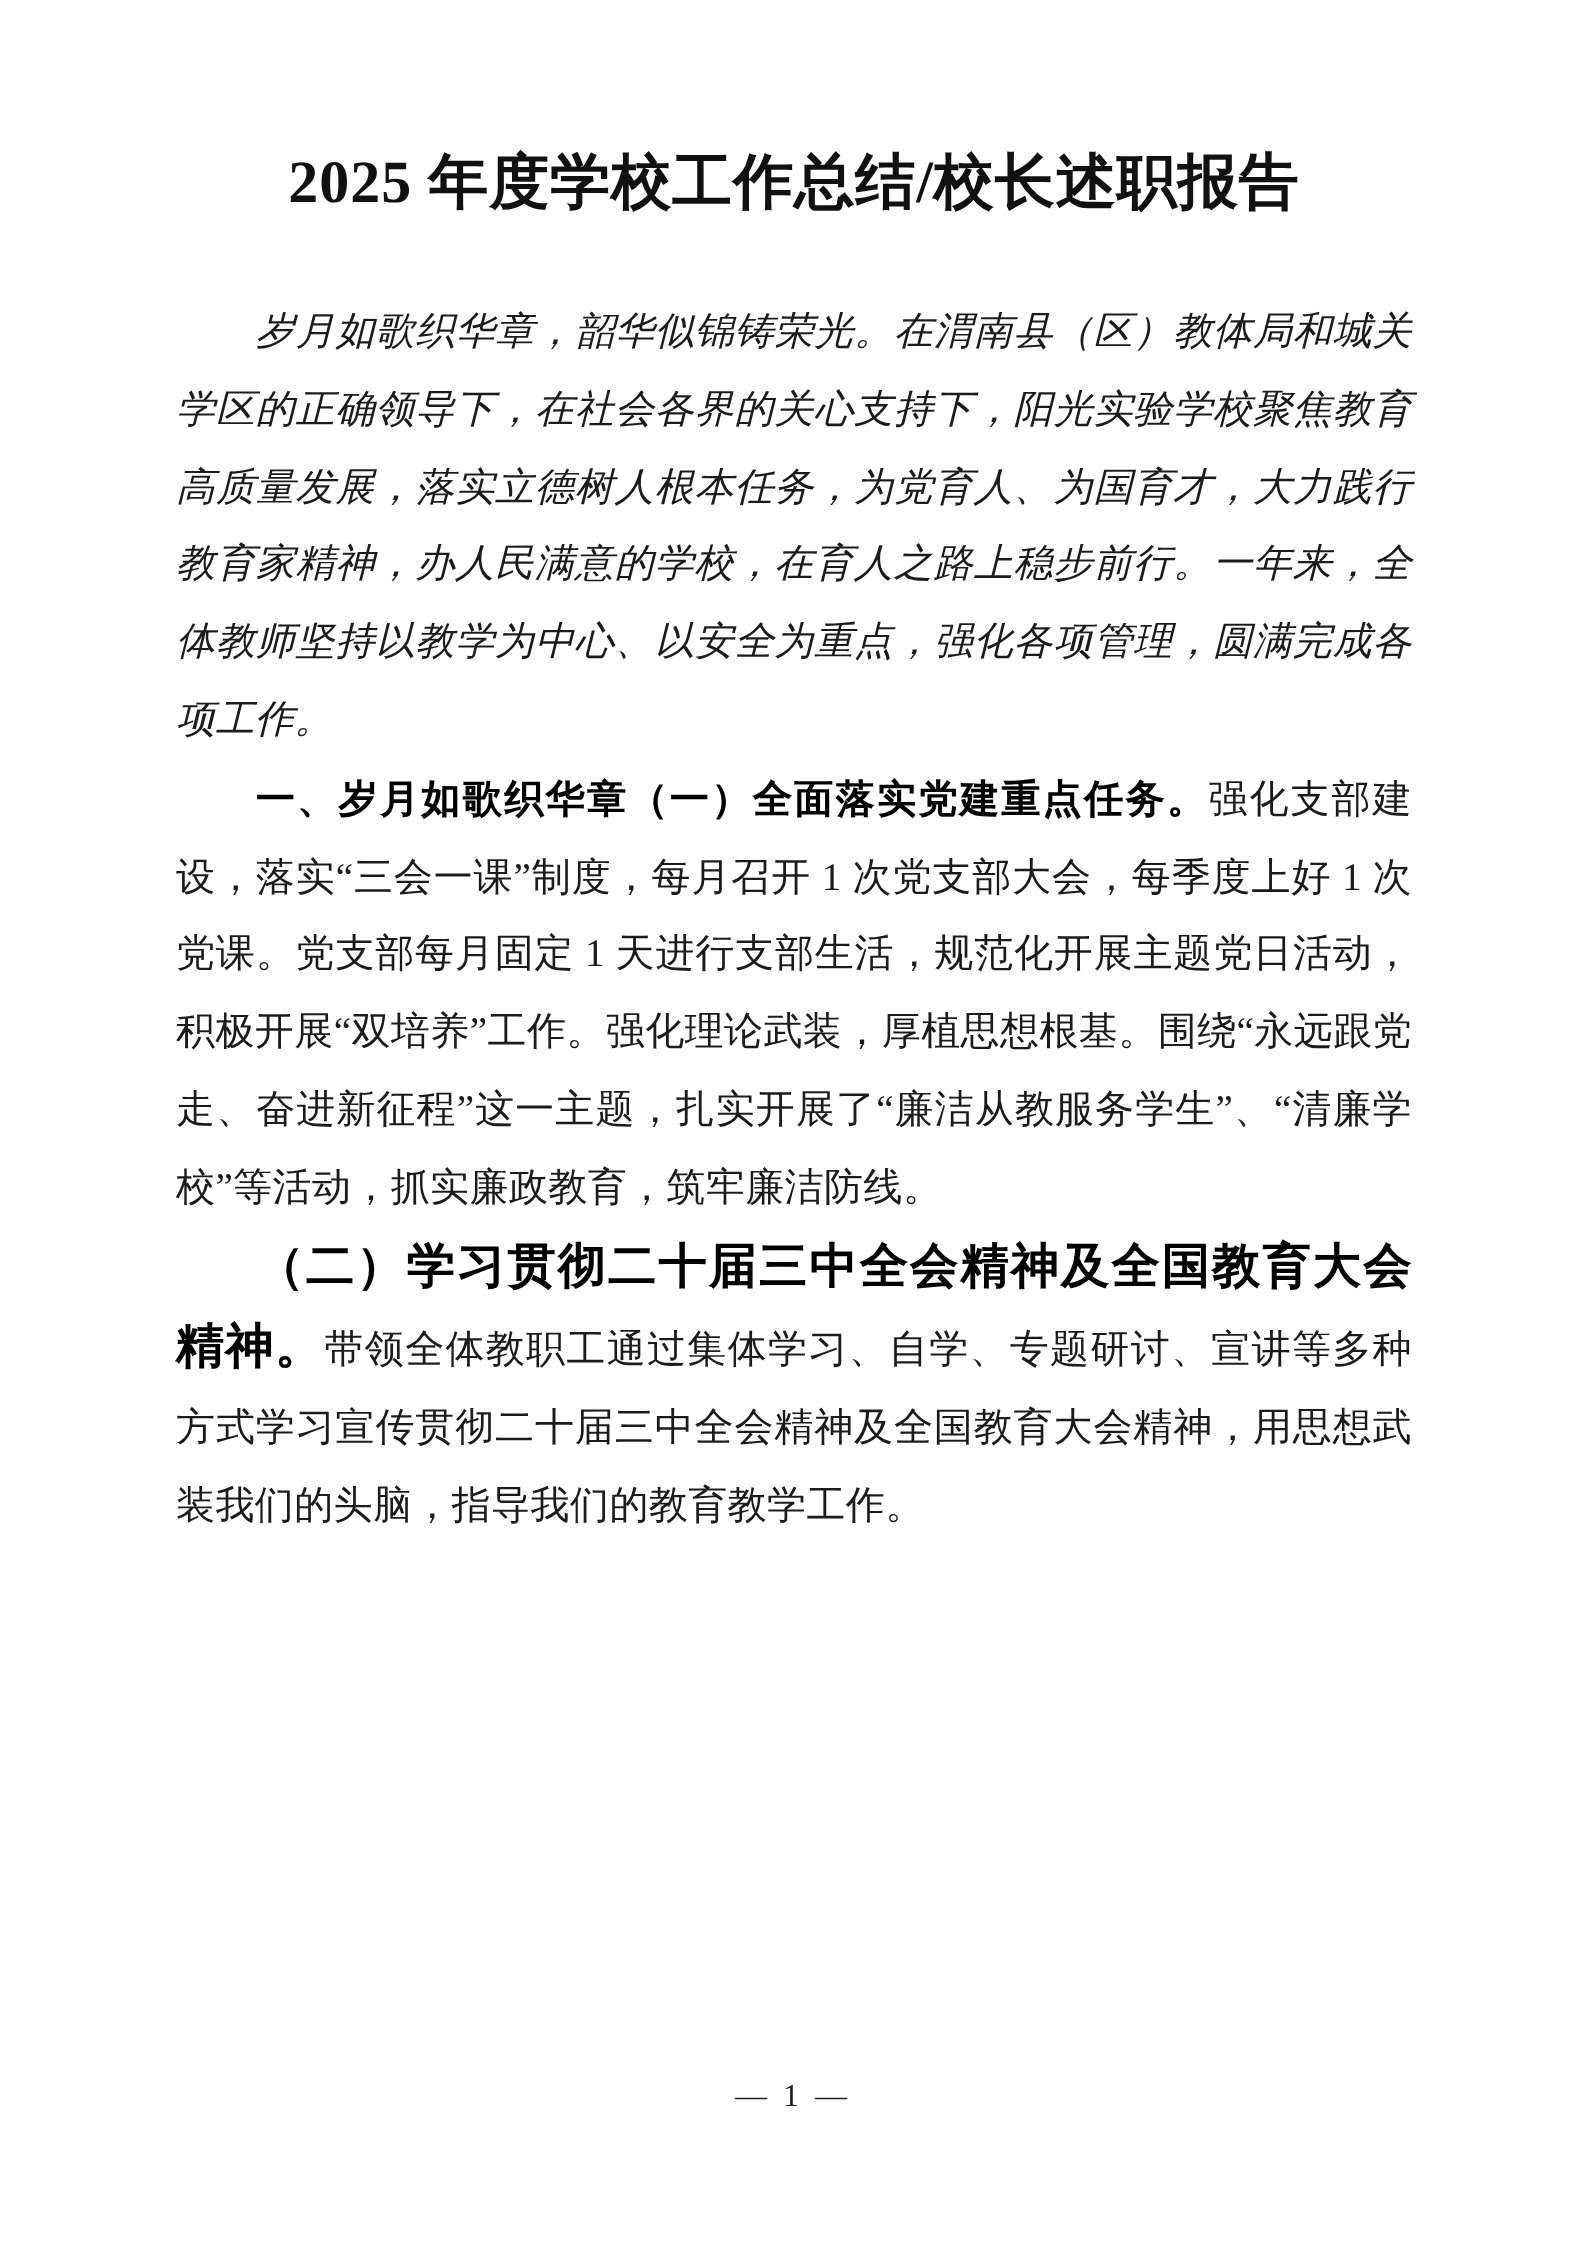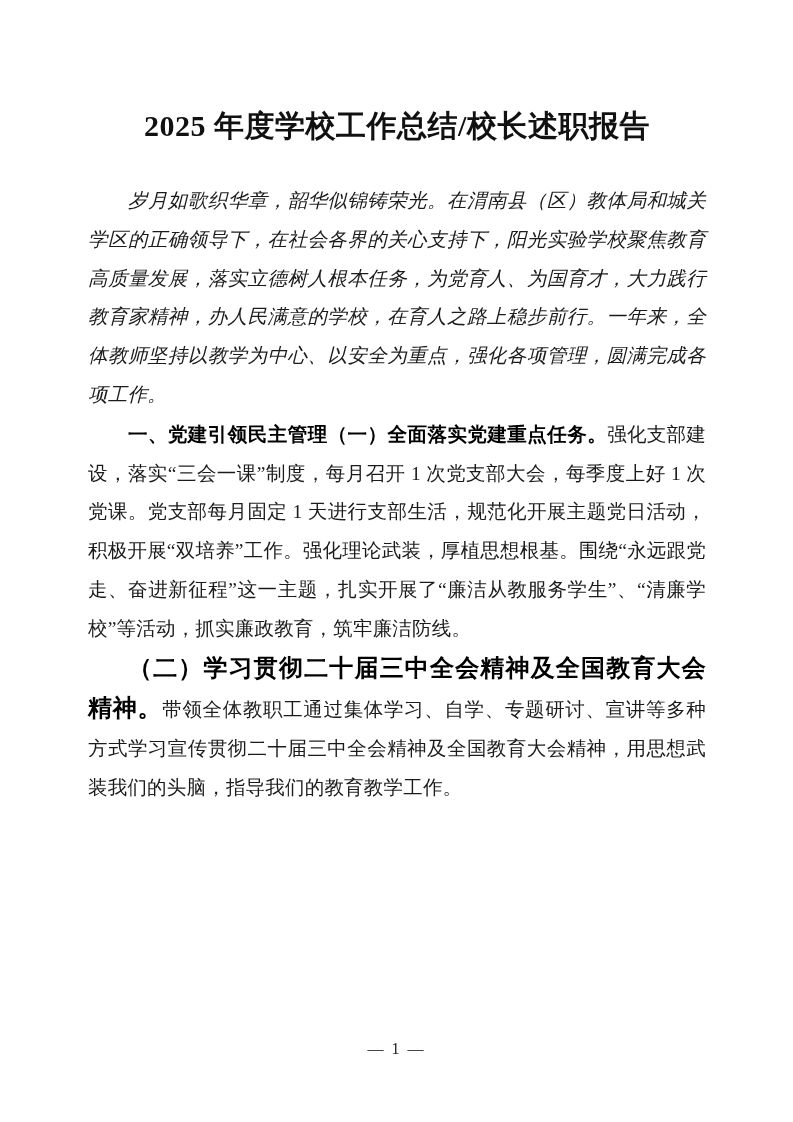--- a/index.html
+++ b/index.html
@@ -30,21 +30,21 @@
     width: 618px;
   }
   .doc-title {
     font-family: "Liberation Serif", "DejaVu Serif", serif;
     font-weight: 700;
     font-size: 30px;
     line-height: 40px;
     text-align: center;
     letter-spacing: 0.5px;
     margin: 0;
-    padding-top: 106px;
+    padding-top: 72px;
     color: #111;
     white-space: nowrap;
   }
   .para {
     font-size: 19.5px;
     line-height: 38.8px;
     text-align: justify;
     text-align-last: left;
     text-justify: inter-character;
     margin: 0;
@@ -86,21 +86,21 @@
 <body>
 
 <div class="page">
 
   <div class="doc-body">
 
     <h1 class="doc-title">2025 年度学校工作总结/校长述职报告</h1>
 
     <p class="para indent lead">岁月如歌织华章，韶华似锦铸荣光。在渭南县（区）教体局和城关学区的正确领导下，在社会各界的关心支持下，阳光实验学校聚焦教育高质量发展，落实立德树人根本任务，为党育人、为国育才，大力践行教育家精神，办人民满意的学校，在育人之路上稳步前行。一年来，全体教师坚持以教学为中心、以安全为重点，强化各项管理，圆满完成各项工作。</p>
 
-    <p class="para indent gap"><span class="hd-sans">一、党建引领民主管理（一）全面落实党建重点任务。</span><span>强化支部建设，落实“三会一课”制度，每月召开 1 次党支部大会，每季度上好 1 次党课。党支部每月固定 1 天进行支部生活，规范化开展主题党日活动，积极开展“双培养”工作。强化理论武装，厚植思想根基。围绕“永远跟党走、奋进新征程”这一主题，扎实开展了“廉洁从教服务学生”、“清廉学校”等活动，抓实廉政教育，筑牢廉洁防线。</span></p>
+    <p class="para indent gap"><span class="hd-sans">一、岁月如歌织华章（一）全面落实党建重点任务。</span><span>强化支部建设，落实“三会一课”制度，每月召开 1 次党支部大会，每季度上好 1 次党课。党支部每月固定 1 天进行支部生活，规范化开展主题党日活动，积极开展“双培养”工作。强化理论武装，厚植思想根基。围绕“永远跟党走、奋进新征程”这一主题，扎实开展了“廉洁从教服务学生”、“清廉学校”等活动，抓实廉政教育，筑牢廉洁防线。</span></p>
 
     <p class="para indent gap"><span class="hd-serif">（二）学习贯彻二十届三中全会精神及全国教育大会精神。</span><span>带领全体教职工通过集体学习、自学、专题研讨、宣讲等多种方式学习宣传贯彻二十届三中全会精神及全国教育大会精神，用思想武装我们的头脑，指导我们的教育教学工作。</span></p>
 
 
 
   </div>
 
   <div class="page-number">— 1 —</div>
 
 </div>

